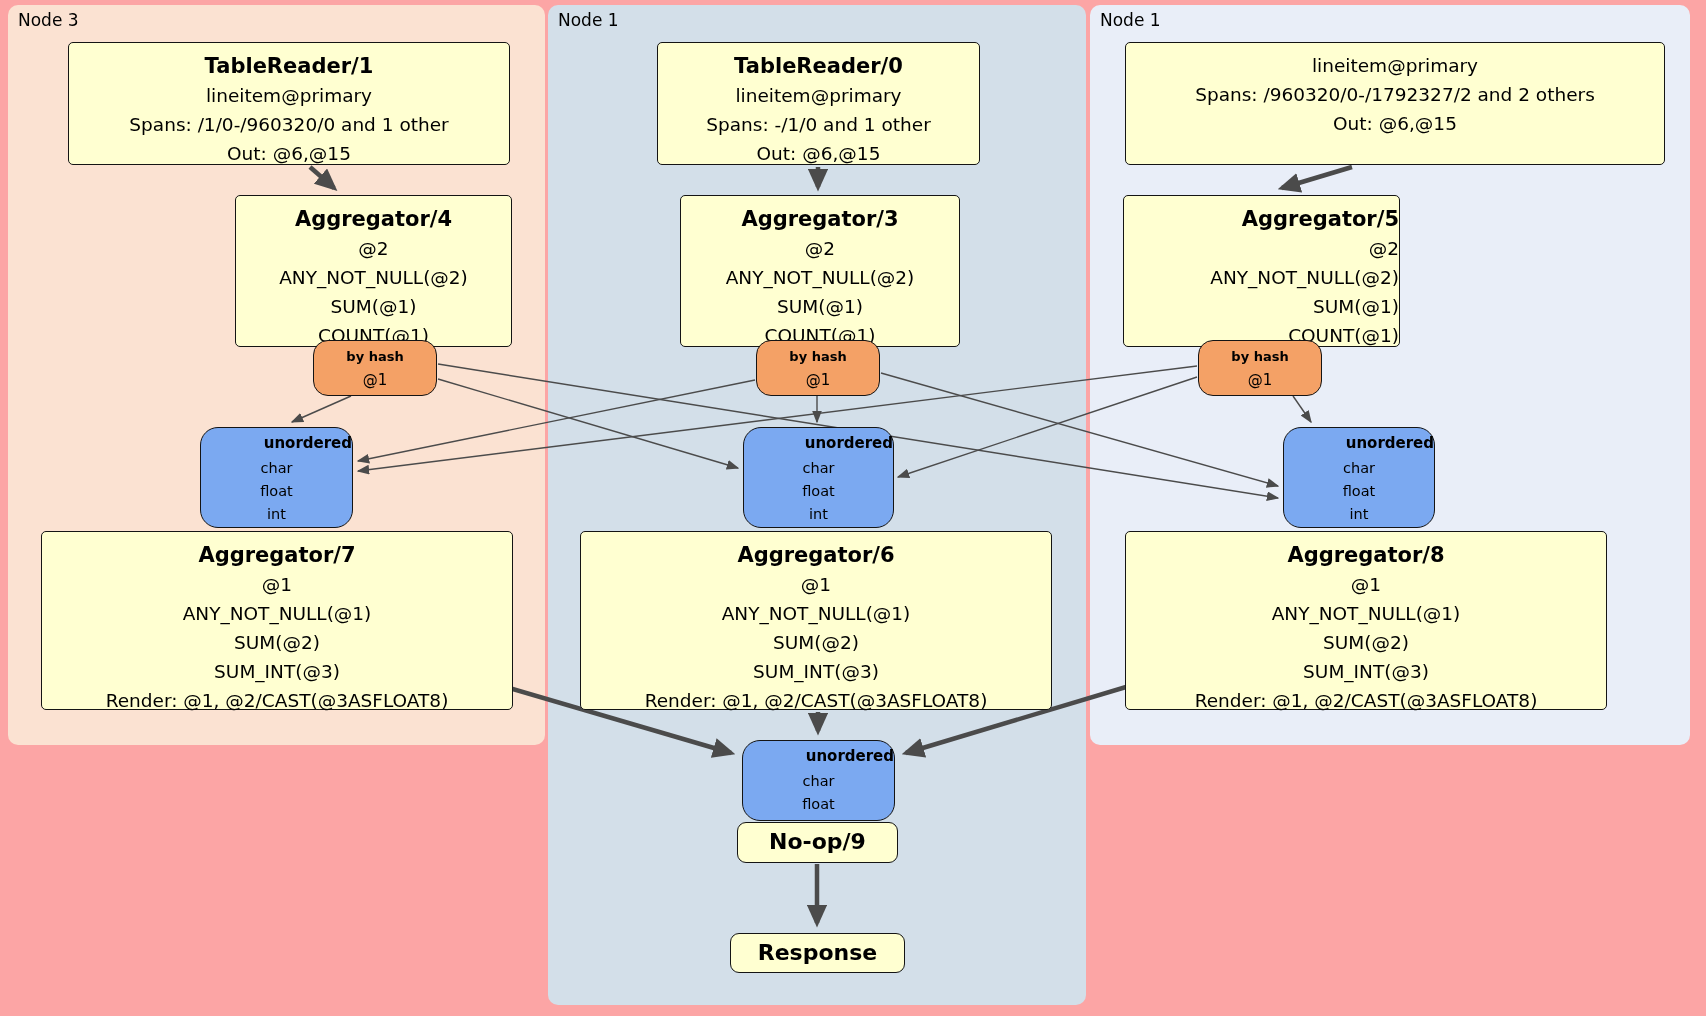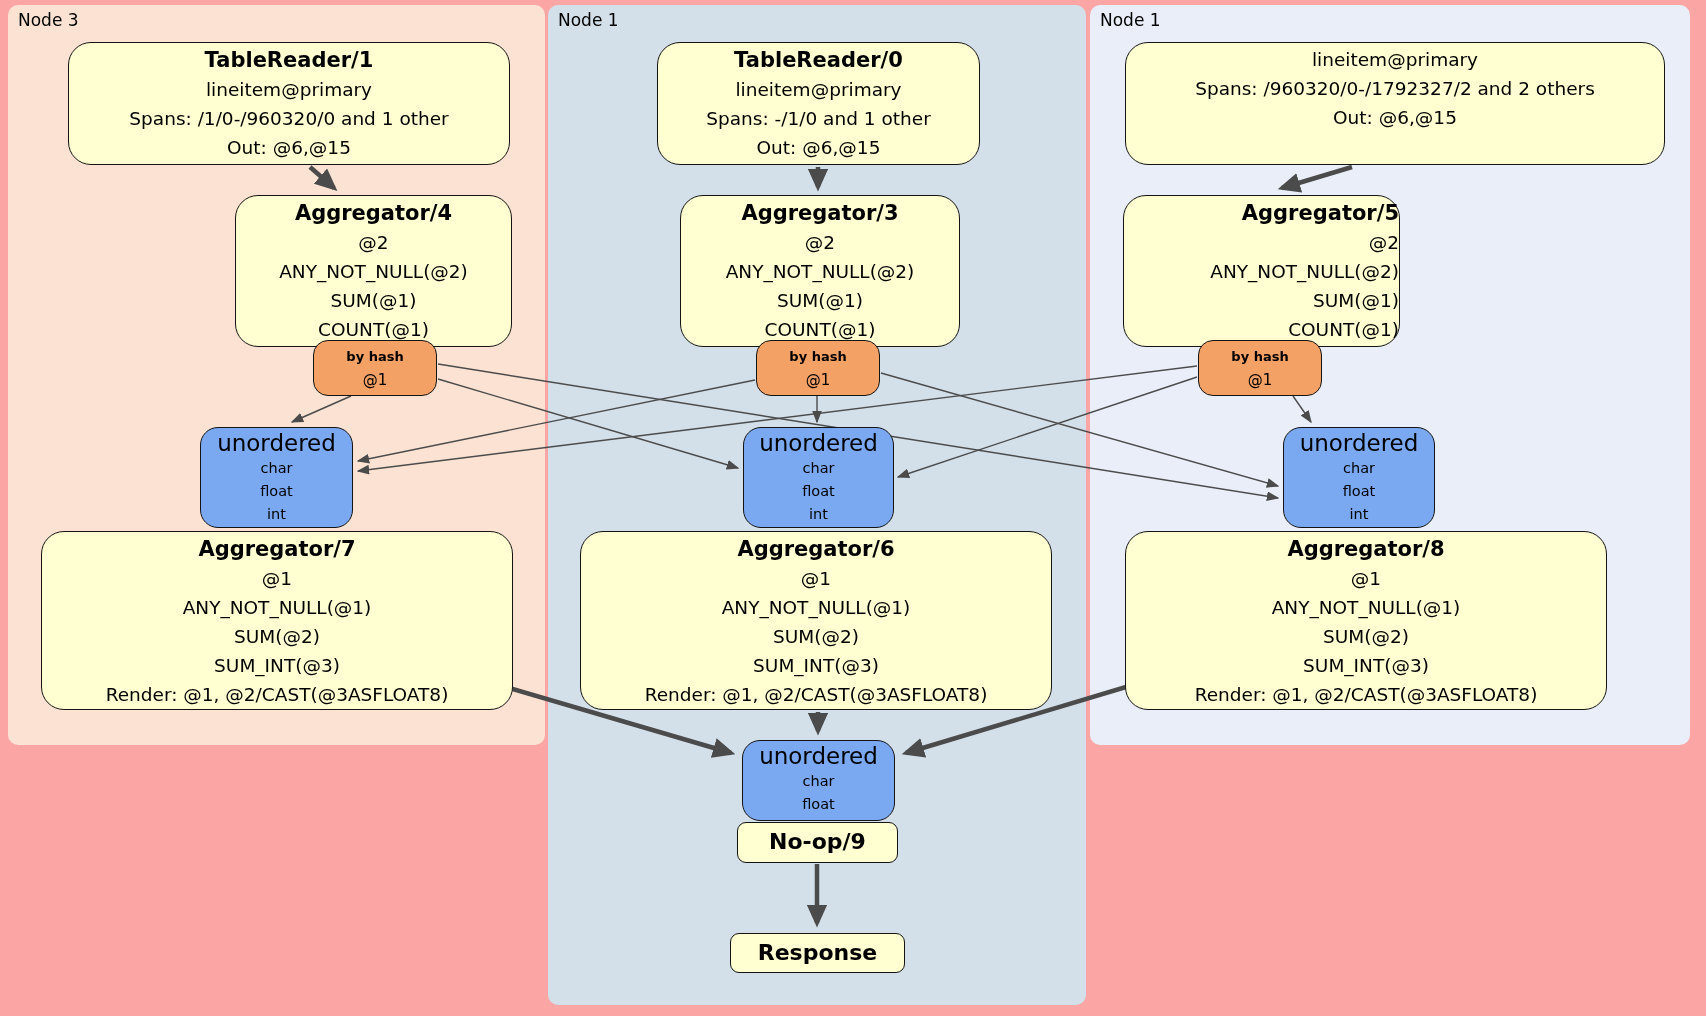--- a/index.html
+++ b/index.html
@@ -5,28 +5,28 @@
   html,body{margin:0;padding:0;background:#ffffff;}
   .canvas{
     position:relative;width:1706px;height:1016px;overflow:hidden;
     font-family:"DejaVu Sans","Liberation Sans",sans-serif;color:#000;
     background:#fca5a5;
   }
   .region{position:absolute;border-radius:10px;z-index:0;}
   .region-label{position:absolute;left:10px;top:5px;font-size:17px;color:#000;}
   #edges{position:absolute;left:0;top:0;z-index:1;}
   .box{position:absolute;z-index:2;box-sizing:border-box;border:1.5px solid #141414;text-align:center;}
-  .pbox{background:var(--c-processorFill,#ffffd1);border-radius:23px;padding-top:2px;}
+  .pbox{background:var(--c-processorFill,#ffffd1);border-radius:5px;padding-top:8px;}
   .pbox .title{font-size:21px;font-weight:bold;line-height:30px;white-space:nowrap;}
   .pbox .line{font-size:18.5px;line-height:29px;white-space:nowrap;}
   .router{background:var(--c-routerFill,#f4a166);border-radius:15px;padding-top:3px;}
   .router .title{font-size:13px;font-weight:bold;line-height:25px;}
   .router .line{font-size:15px;line-height:22px;}
   .stream{background:var(--c-streamFill,#7ba9f1);border-radius:18px;padding-top:2px;}
-  .stream .title{font-size:23px;font-weight:normal;line-height:27px;}
+  .stream .title{font-size:15px;font-weight:bold;line-height:27px;text-align:right;}
   .stream .line{font-size:14.5px;line-height:23px;}
   .terminal{background:var(--c-processorFill,#ffffd1);border-radius:9px;}
   .terminal .title{font-size:22px;font-weight:bold;line-height:38px;white-space:nowrap;}
 </style>
 </head>
 <body>
 
 <div class="canvas">
 
   <div class="region" style="left:8px;top:5px;width:537px;height:740px;background:var(--c-node3Bg,#fbe2d2);">

